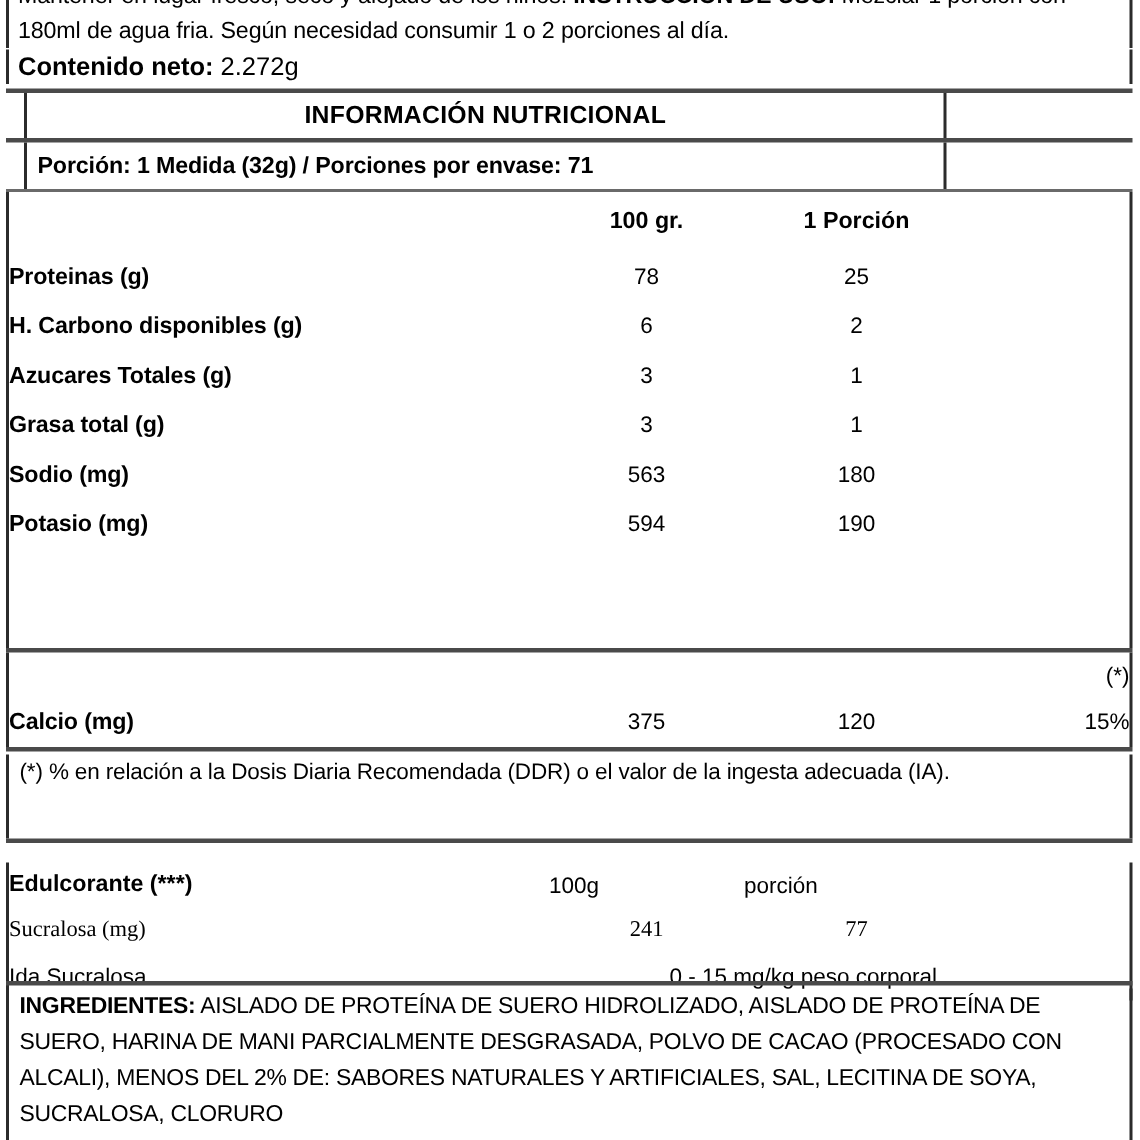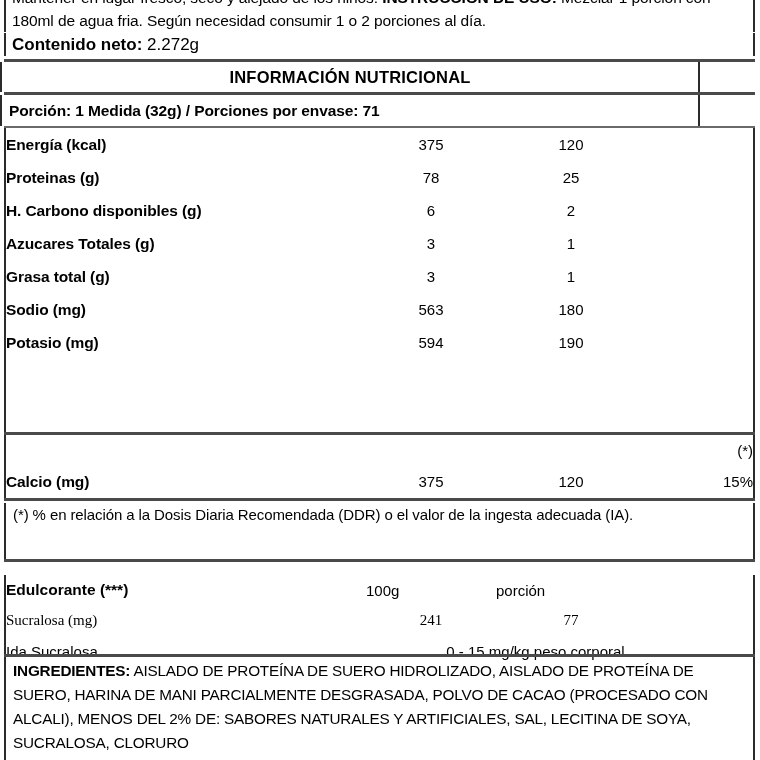--- a/index.html
+++ b/index.html
@@ -61,22 +61,22 @@
     left: 4px;
     width: 751px;
     height: 3px;
     background: #4a4a4a;
   }
   .rule.thin { height: 2px; background: #6a6a6a; }
 
   
   .band {
     position: absolute;
-    left: 0;
-    width: 700px;
+    left: 16px;
+    width: 615px;
     box-sizing: border-box;
     border-left: 2px solid #2b2b2b;
     border-right: 2px solid #2b2b2b;
   }
 
   .banner-title {
     text-align: center;
     font-size: 16.5px;
     font-weight: bold;
     letter-spacing: 0.2px;
@@ -216,27 +216,27 @@
 
   <div class="ntable" style="top:128px; height:304px;">
     <table>
       <colgroup>
         <col class="col-name">
           <col class="col-100">
           <col class="col-port">
           <col class="col-pct">
       </colgroup>
       <tbody>
-
-        <tr style="height:33px;">
-          <td class="cell-name">Energía (kcal)</td>
-          <td class="cell-num">375</td>
-          <td class="cell-num">120</td>
-          <td class="cell-pct"></td>
-        </tr>
+        <tr style="height:40px;">
+          <td></td>
+          <td class="hdr">100 gr.</td>
+          <td class="hdr">1 Porción</td>
+          <td></td>
+        </tr>
+
         <tr style="height:33px;">
           <td class="cell-name">Proteinas (g)</td>
           <td class="cell-num">78</td>
           <td class="cell-num">25</td>
           <td class="cell-pct"></td>
         </tr>
         <tr style="height:33px;">
           <td class="cell-name">H. Carbono disponibles (g)</td>
           <td class="cell-num">6</td>
           <td class="cell-num">2</td>

